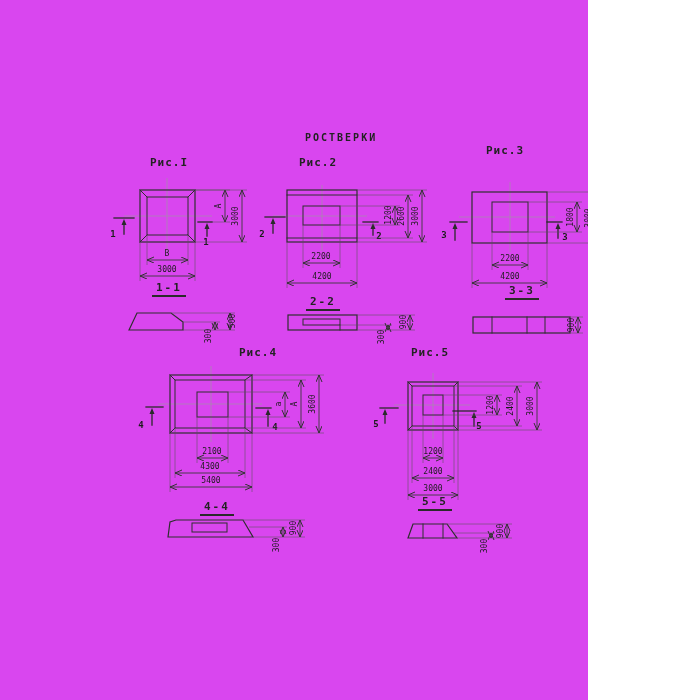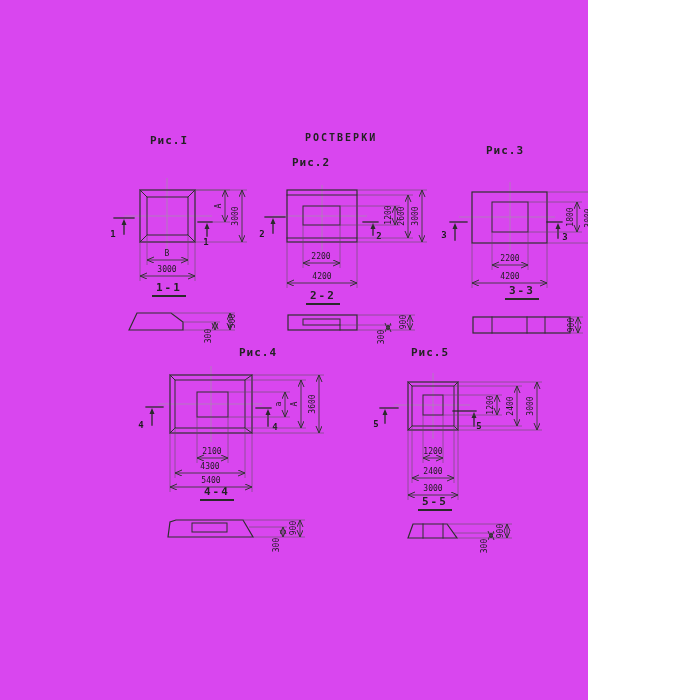--- a/index.html
+++ b/index.html
@@ -20,30 +20,30 @@
   text.t{font-family:"DejaVu Sans Mono",monospace;font-size:8px;fill:#1c1c1c;}
   text.c{font-family:"DejaVu Sans Mono",monospace;font-size:9px;font-weight:bold;fill:#1c1c1c;}
 </style>
 </head>
 <body>
 
 <div id="page">
 
   <div class="title" style="left:305px;top:132px;">РОСТВЕРКИ</div>
 
-  <div class="figlabel" style="left:150px;top:134px;text-align:center;">Рис.I</div>
-  <div class="figlabel" style="left:292px;top:156px;">Рис.2</div>
+  <div class="figlabel" style="left:150px;top:156px;text-align:center;">Рис.I</div>
+  <div class="figlabel" style="left:299px;top:156px;">Рис.2</div>
   <div class="figlabel" style="left:486px;top:144px;">Рис.3</div>
   <div class="figlabel" style="left:203px;top:346px;padding-left:36px;">Рис.4</div>
   <div class="figlabel" style="left:411px;top:346px;text-align:center;">Рис.5</div>
 
   <div class="seclabel" style="left:152px;top:281px;">1-1</div>
-  <div class="seclabel" style="left:306px;top:289px;">2-2</div>
+  <div class="seclabel" style="left:306px;top:295px;">2-2</div>
   <div class="seclabel" style="left:495px;top:284px;margin-left:10px;">3-3</div>
-  <div class="seclabel" style="left:200px;top:485px;">4-4</div>
+  <div class="seclabel" style="left:200px;top:500px;">4-4</div>
   <div class="seclabel" style="left:418px;top:495px;text-align:center;">5-5</div>
 
   <svg style="left:100px;top:172px;" width="170" height="120" viewBox="0 0 170 120">
     <defs>
       <marker id="m1" markerWidth="10" markerHeight="8" refX="7" refY="3" orient="auto-start-reverse" markerUnits="userSpaceOnUse">
         <path d="M0,0 L7,3 L0,6" fill="none" stroke="#333" stroke-width="1"></path>
       </marker>
     </defs>
     <g>
       <line class="cl" x1="67" y1="6" x2="67" y2="80"></line>

